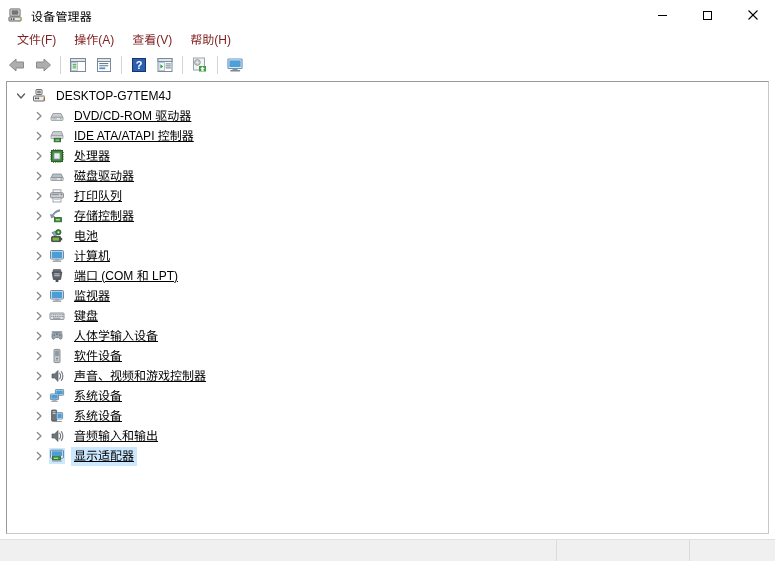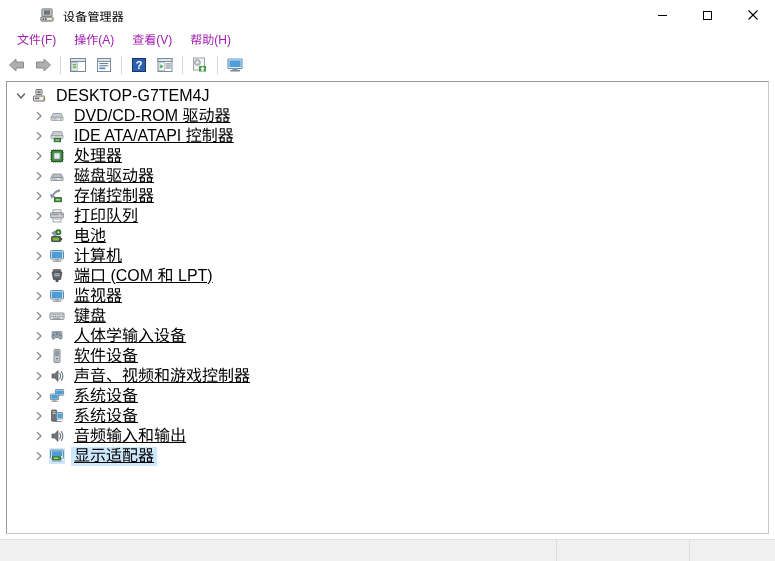--- a/index.html
+++ b/index.html
@@ -17,21 +17,20 @@
     -webkit-font-smoothing: antialiased;
   }
 
   
   .titlebar {
     position: relative;
     height: 30px;
     background: #ffffff;
     display: flex;
     align-items: center;
-    margin-left: 32px;
   }
   .title-icon {
     width: 16px;
     height: 16px;
     margin-left: 7px;
     margin-right: 8px;
     flex: 0 0 auto;
     position: relative;
   }
   .title-text {
@@ -60,21 +59,21 @@
   
   .menubar {
     height: 22px;
     background: #ffffff;
     display: flex;
     align-items: center;
     padding-left: 8px;
   }
   .menu-item {
     font-size: 12px;
-    color: #a21caf;
+    color: #7f1d1d;
     padding: 2px 9px 3px 9px;
     white-space: nowrap;
     line-height: 15px;
   }
 
   
   .toolbar {
     height: 26px;
     background: #ffffff;
     display: flex;
@@ -116,21 +115,21 @@
     padding-top: 4px;
   }
   .tree-row {
     height: 20px;
     display: flex;
     align-items: center;
     white-space: nowrap;
     padding-left: 6px;
   }
   .tree-row .label {
-    font-size: 16px;
+    font-size: 12px;
     line-height: 16px;
     color: #000000;
     padding: 1px 3px 2px 3px;
   }
   .tree-row.selected .label {
     background: #cce8ff;
   }
   .tree-row.child { padding-left: 24px; text-decoration: underline; }
   .chev {
     width: 16px;
@@ -432,45 +431,45 @@
     </div>
 
     <div class="tree-row child">
       <span class="chev">
         <svg width="10" height="10" viewBox="0 0 10 10">
             <path d="M3.3 1.5 L7 5 L3.3 8.5" fill="none" stroke="#8a8a8a" stroke-width="1.3" stroke-linecap="round" stroke-linejoin="round"></path>
           </svg>
       </span>
       <span class="icon-slot">
         <svg width="16" height="16" viewBox="0 0 16 16">
-          <path d="M10.5 1.8 C7.5 2.2 4.5 4.5 3.2 7.2 L1.6 6.4 L2.4 9.8 L5.6 8.6 L4.1 7.8 C5.3 5.5 7.8 3.6 10.5 3.2 Z" fill="#8fa3b5" stroke="#5d7288" stroke-width="0.7"></path>
-          <rect x="5.4" y="9.6" width="7" height="4.2" fill="#3f8a3a" stroke="#2a5f27" stroke-width="0.8"></rect>
-          <rect x="6.9" y="10.9" width="4" height="1.6" fill="#9bd894"></rect>
-        </svg>
-      </span>
-      <span class="label">存储控制器</span>
-    </div>
-
-    <div class="tree-row child">
-      <span class="chev">
-        <svg width="10" height="10" viewBox="0 0 10 10">
-            <path d="M3.3 1.5 L7 5 L3.3 8.5" fill="none" stroke="#8a8a8a" stroke-width="1.3" stroke-linecap="round" stroke-linejoin="round"></path>
-          </svg>
-      </span>
-      <span class="icon-slot">
-        <svg width="16" height="16" viewBox="0 0 16 16">
           <rect x="4" y="1.8" width="8" height="3" fill="#f2f2f2" stroke="#8b9097" stroke-width="0.8"></rect>
           <rect x="1.6" y="4.8" width="12.8" height="5.2" rx="1" fill="#c9ced3" stroke="#7e848b" stroke-width="0.9"></rect>
           <rect x="2.8" y="6.1" width="7" height="1" fill="#8a9097"></rect>
           <circle cx="12.4" cy="6.6" r="0.75" fill="#d0514f"></circle>
           <rect x="4" y="10" width="8" height="4" fill="#ffffff" stroke="#8b9097" stroke-width="0.8"></rect>
           <rect x="5.2" y="11.2" width="5.5" height="0.7" fill="#b0b6bc"></rect>
         </svg>
       </span>
       <span class="label">打印队列</span>
+    </div>
+
+    <div class="tree-row child">
+      <span class="chev">
+        <svg width="10" height="10" viewBox="0 0 10 10">
+            <path d="M3.3 1.5 L7 5 L3.3 8.5" fill="none" stroke="#8a8a8a" stroke-width="1.3" stroke-linecap="round" stroke-linejoin="round"></path>
+          </svg>
+      </span>
+      <span class="icon-slot">
+        <svg width="16" height="16" viewBox="0 0 16 16">
+          <path d="M10.5 1.8 C7.5 2.2 4.5 4.5 3.2 7.2 L1.6 6.4 L2.4 9.8 L5.6 8.6 L4.1 7.8 C5.3 5.5 7.8 3.6 10.5 3.2 Z" fill="#8fa3b5" stroke="#5d7288" stroke-width="0.7"></path>
+          <rect x="5.4" y="9.6" width="7" height="4.2" fill="#3f8a3a" stroke="#2a5f27" stroke-width="0.8"></rect>
+          <rect x="6.9" y="10.9" width="4" height="1.6" fill="#9bd894"></rect>
+        </svg>
+      </span>
+      <span class="label">存储控制器</span>
     </div>
 
     <div class="tree-row child">
       <span class="chev">
         <svg width="10" height="10" viewBox="0 0 10 10">
             <path d="M3.3 1.5 L7 5 L3.3 8.5" fill="none" stroke="#8a8a8a" stroke-width="1.3" stroke-linecap="round" stroke-linejoin="round"></path>
           </svg>
       </span>
       <span class="icon-slot">
         <svg width="16" height="16" viewBox="0 0 16 16">

